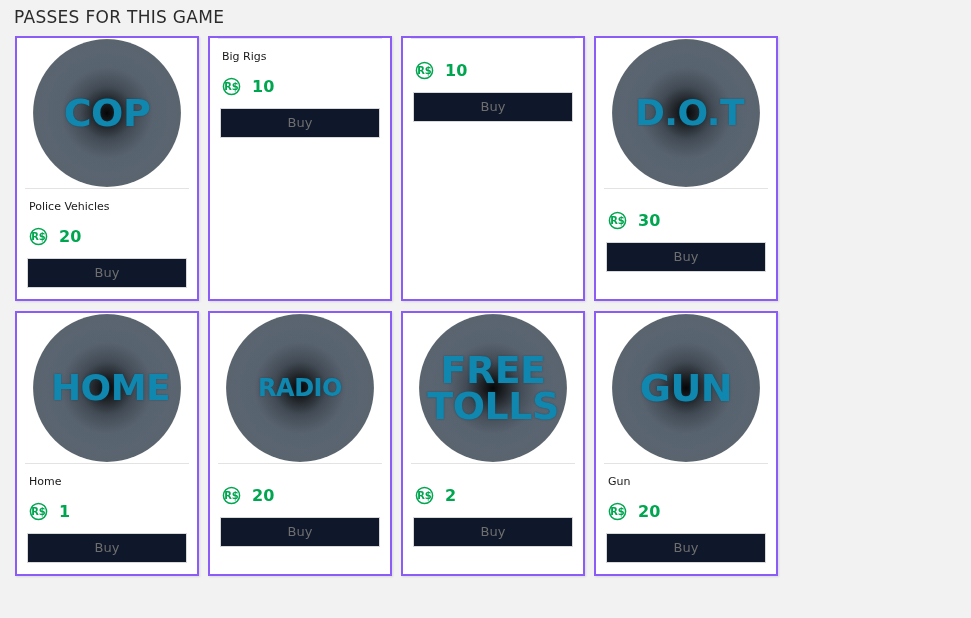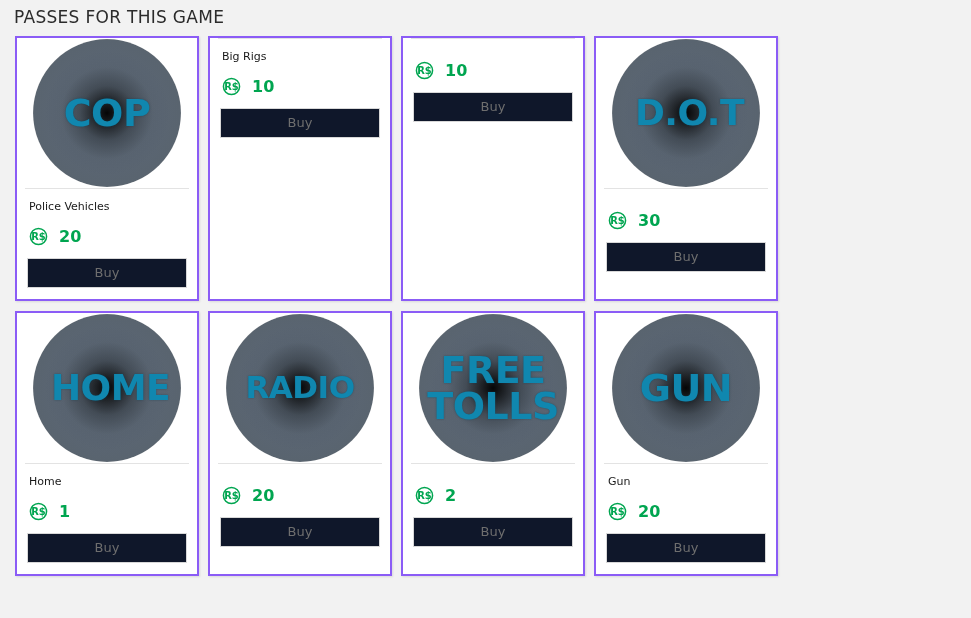--- a/index.html
+++ b/index.html
@@ -91,21 +91,21 @@
     font-weight: bold;
     font-size: 38px;
     line-height: 0.95;
     text-align: center;
     white-space: pre-line;
     letter-spacing: -0.5px;
     text-shadow: 0 0 2px rgba(10,60,80,0.55);
     width: 190px;
   }
   .pass-thumb-label.size-sm { font-size: 36px; margin-left: 7px; }
-  .pass-thumb-label.size-xs { font-size: 31px; }
+  .pass-thumb-label.size-xs { font-size: 24px; }
 
   .pass-divider {
     height: 1px;
     background: #e3e3e3;
     margin: 0 8px;
   }
 
   .pass-info {
     padding: 10px 12px 0 12px;
   }

